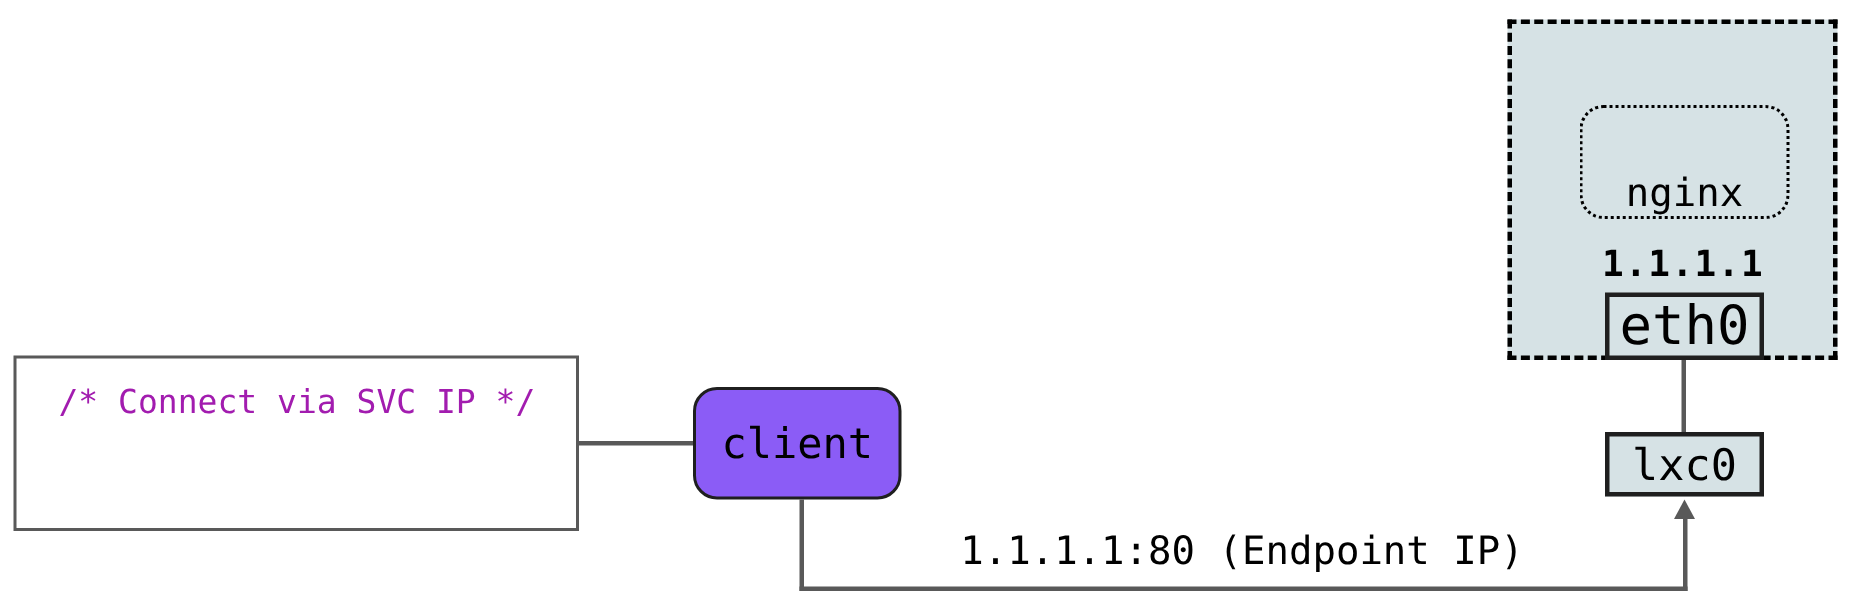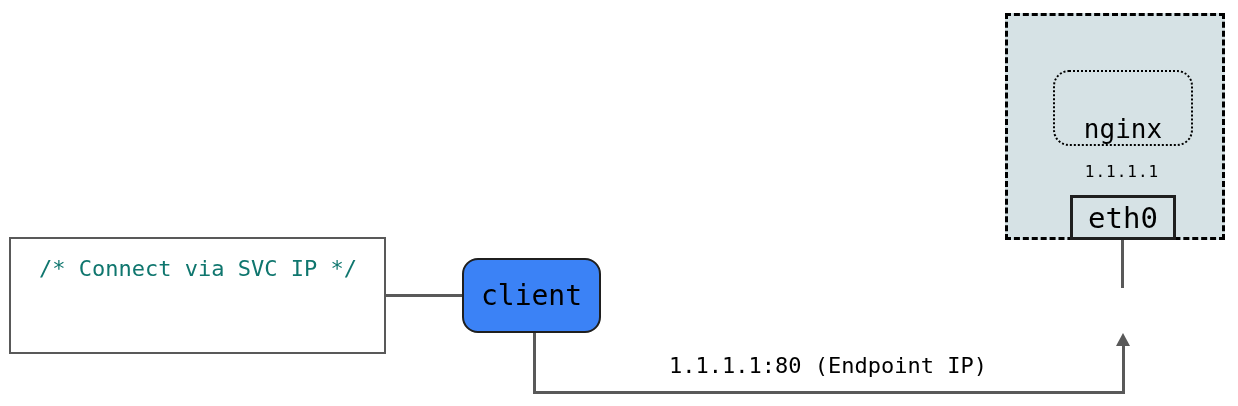--- a/index.html
+++ b/index.html
@@ -28,29 +28,29 @@
     left: 9px; top: 237px;
     width: 377px; height: 117px;
     background: #fff;
     border: 2px solid var(--line-gray);
     padding: 13px 0 0 28px;
   }
   .code-line {
     font-size: 22px;
     line-height: 33px;
     white-space: pre;
-    color: #0f766e;
+    color: #a21caf;
   }
 
   
   .client-node {
     position: absolute;
     left: 462px; top: 258px;
     width: 139px; height: 75px;
-    background: #3b82f6;
+    background: #8b5cf6;
     border: 2px solid var(--border-black);
     border-radius: 16px;
     display: flex; align-items: center; justify-content: center;
     font-size: 28px;
   }
 
   
   .pod-group {
     position: absolute;
     left: 1005px; top: 13px;
@@ -64,32 +64,32 @@
     width: 140px; height: 76px;
     border: 2px dotted #000;
     border-radius: 16px;
     display: flex; align-items: flex-end; justify-content: center;
     font-size: 26px;
   }
   .ip-label {
     position: absolute;
     left: 1122px; top: 162px;
     transform: translateX(-50%);
-    font-size: 16px;
-    font-weight: 400;
+    font-size: 24px;
+    font-weight: 700;
     letter-spacing: 1px;
   }
   .eth0-node {
     position: absolute;
     left: 1070px; top: 195px;
     width: 106px; height: 45px;
     background: var(--pod-bg);
     border: 3px solid var(--border-black);
     display: flex; align-items: center; justify-content: center;
-    font-size: 29px;
+    font-size: 36px;
   }
   .lxc0-node {
     position: absolute;
     left: 1070px; top: 288px;
     width: 106px; height: 43px;
     background: var(--pod-bg);
     border: 3px solid var(--border-black);
     display: flex; align-items: center; justify-content: center;
     font-size: 29px;
   }
@@ -106,21 +106,21 @@
     left: 1116px; top: 333px;
     width: 0; height: 0;
     border-left: 7px solid transparent;
     border-right: 7px solid transparent;
     border-bottom: 13px solid var(--line-gray);
   }
   .edge-label {
     position: absolute;
     left: 828px; top: 353px;
     transform: translateX(-50%);
-    font-size: 22px;
+    font-size: 26px;
     white-space: nowrap;
   }
 </style>
 </head>
 <body>
 
 <div class="canvas">
 
   <div class="code-box">
     <div class="code-line">/* Connect via SVC IP */</div>
@@ -139,20 +139,23 @@
   </div>
 
   <div class="ip-label">1.1.1.1</div>
 
   <div class="eth0-node">
     <span>eth0</span>
   </div>
 
   <div class="line edge-eth0-lxc0"></div>
 
+  <div class="lxc0-node">
+    <span>lxc0</span>
+  </div>
 
   <div class="line edge-client-down"></div>
   <div class="line edge-bottom-horiz"></div>
   <div class="line edge-up-to-lxc0"></div>
   <div class="arrow-up"></div>
 
   <div class="edge-label">1.1.1.1:80 (Endpoint IP)</div>
 
 </div>
 

